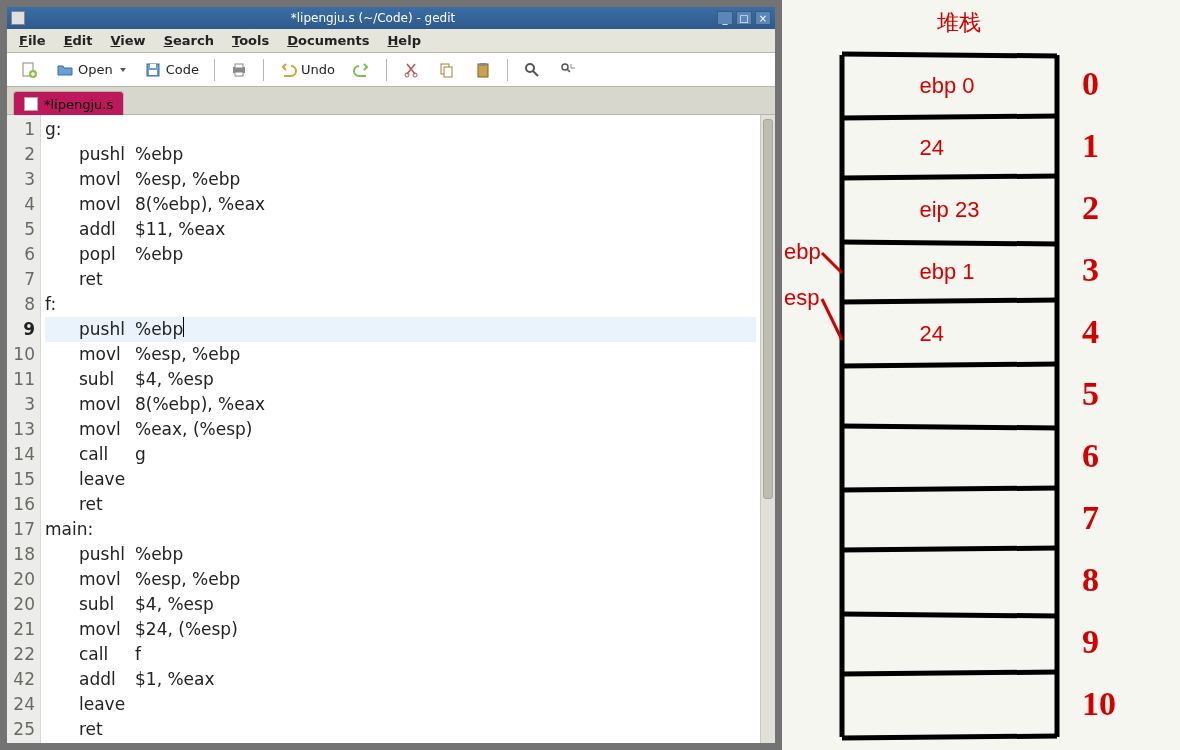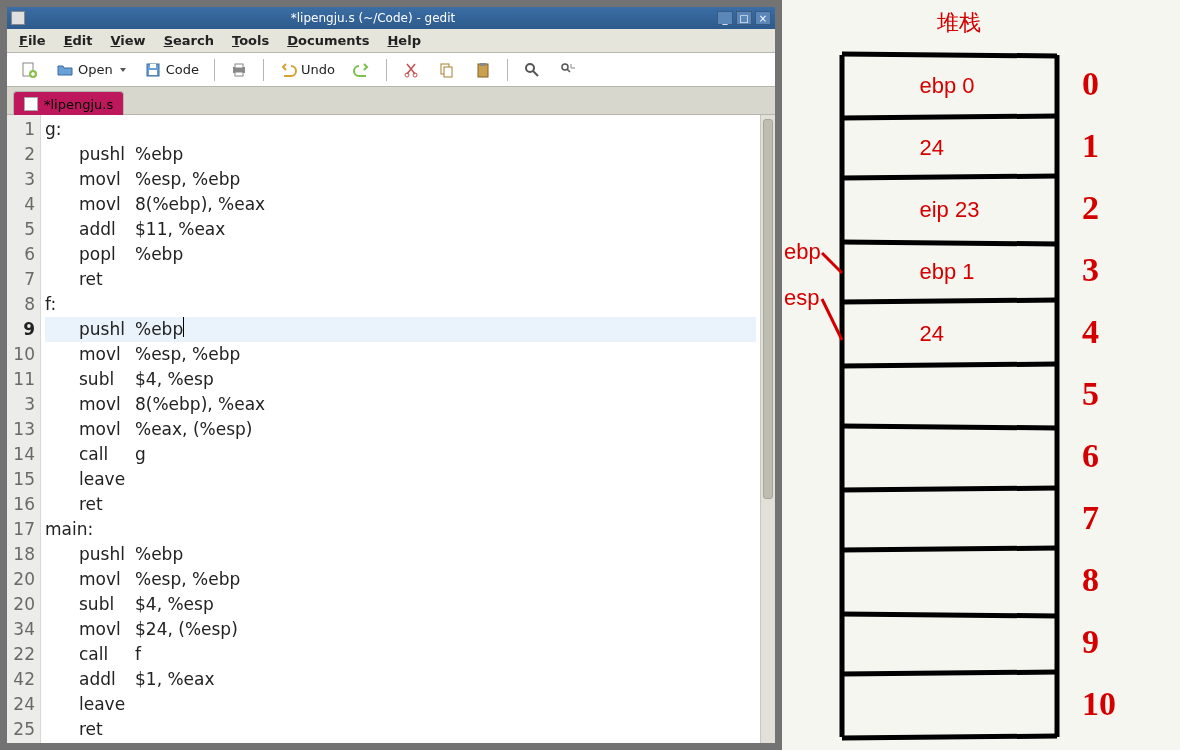--- a/index.html
+++ b/index.html
@@ -303,21 +303,21 @@
         <div>11</div>
         <div>3</div>
         <div>13</div>
         <div>14</div>
         <div>15</div>
         <div>16</div>
         <div>17</div>
         <div>18</div>
         <div>20</div>
         <div>20</div>
-        <div>34</div>
+        <div>21</div>
         <div>22</div>
         <div>42</div>
         <div>24</div>
         <div>25</div>
       </div>
     <div class="code" id="code"><div class="line"><span>g:</span></div><div class="line"><span class="ind"></span><span class="mn">pushl</span><span>%ebp</span></div><div class="line"><span class="ind"></span><span class="mn">movl</span><span>%esp, %ebp</span></div><div class="line"><span class="ind"></span><span class="mn">movl</span><span>8(%ebp), %eax</span></div><div class="line"><span class="ind"></span><span class="mn">addl</span><span>$11, %eax</span></div><div class="line"><span class="ind"></span><span class="mn">popl</span><span>%ebp</span></div><div class="line"><span class="ind"></span><span class="mn">ret</span><span></span></div><div class="line"><span>f:</span></div><div class="line cursor-line"><span class="ind"></span><span class="mn">pushl</span><span>%ebp</span><span class="caret"></span></div><div class="line"><span class="ind"></span><span class="mn">movl</span><span>%esp, %ebp</span></div><div class="line"><span class="ind"></span><span class="mn">subl</span><span>$4, %esp</span></div><div class="line"><span class="ind"></span><span class="mn">movl</span><span>8(%ebp), %eax</span></div><div class="line"><span class="ind"></span><span class="mn">movl</span><span>%eax, (%esp)</span></div><div class="line"><span class="ind"></span><span class="mn">call</span><span>g</span></div><div class="line"><span class="ind"></span><span class="mn">leave</span><span></span></div><div class="line"><span class="ind"></span><span class="mn">ret</span><span></span></div><div class="line"><span>main:</span></div><div class="line"><span class="ind"></span><span class="mn">pushl</span><span>%ebp</span></div><div class="line"><span class="ind"></span><span class="mn">movl</span><span>%esp, %ebp</span></div><div class="line"><span class="ind"></span><span class="mn">subl</span><span>$4, %esp</span></div><div class="line"><span class="ind"></span><span class="mn">movl</span><span>$24, (%esp)</span></div><div class="line"><span class="ind"></span><span class="mn">call</span><span>f</span></div><div class="line"><span class="ind"></span><span class="mn">addl</span><span>$1, %eax</span></div><div class="line"><span class="ind"></span><span class="mn">leave</span><span></span></div><div class="line"><span class="ind"></span><span class="mn">ret</span><span></span></div></div>
     <div class="vscroll">
       <div class="thumb"></div>
     </div>
   </div>

